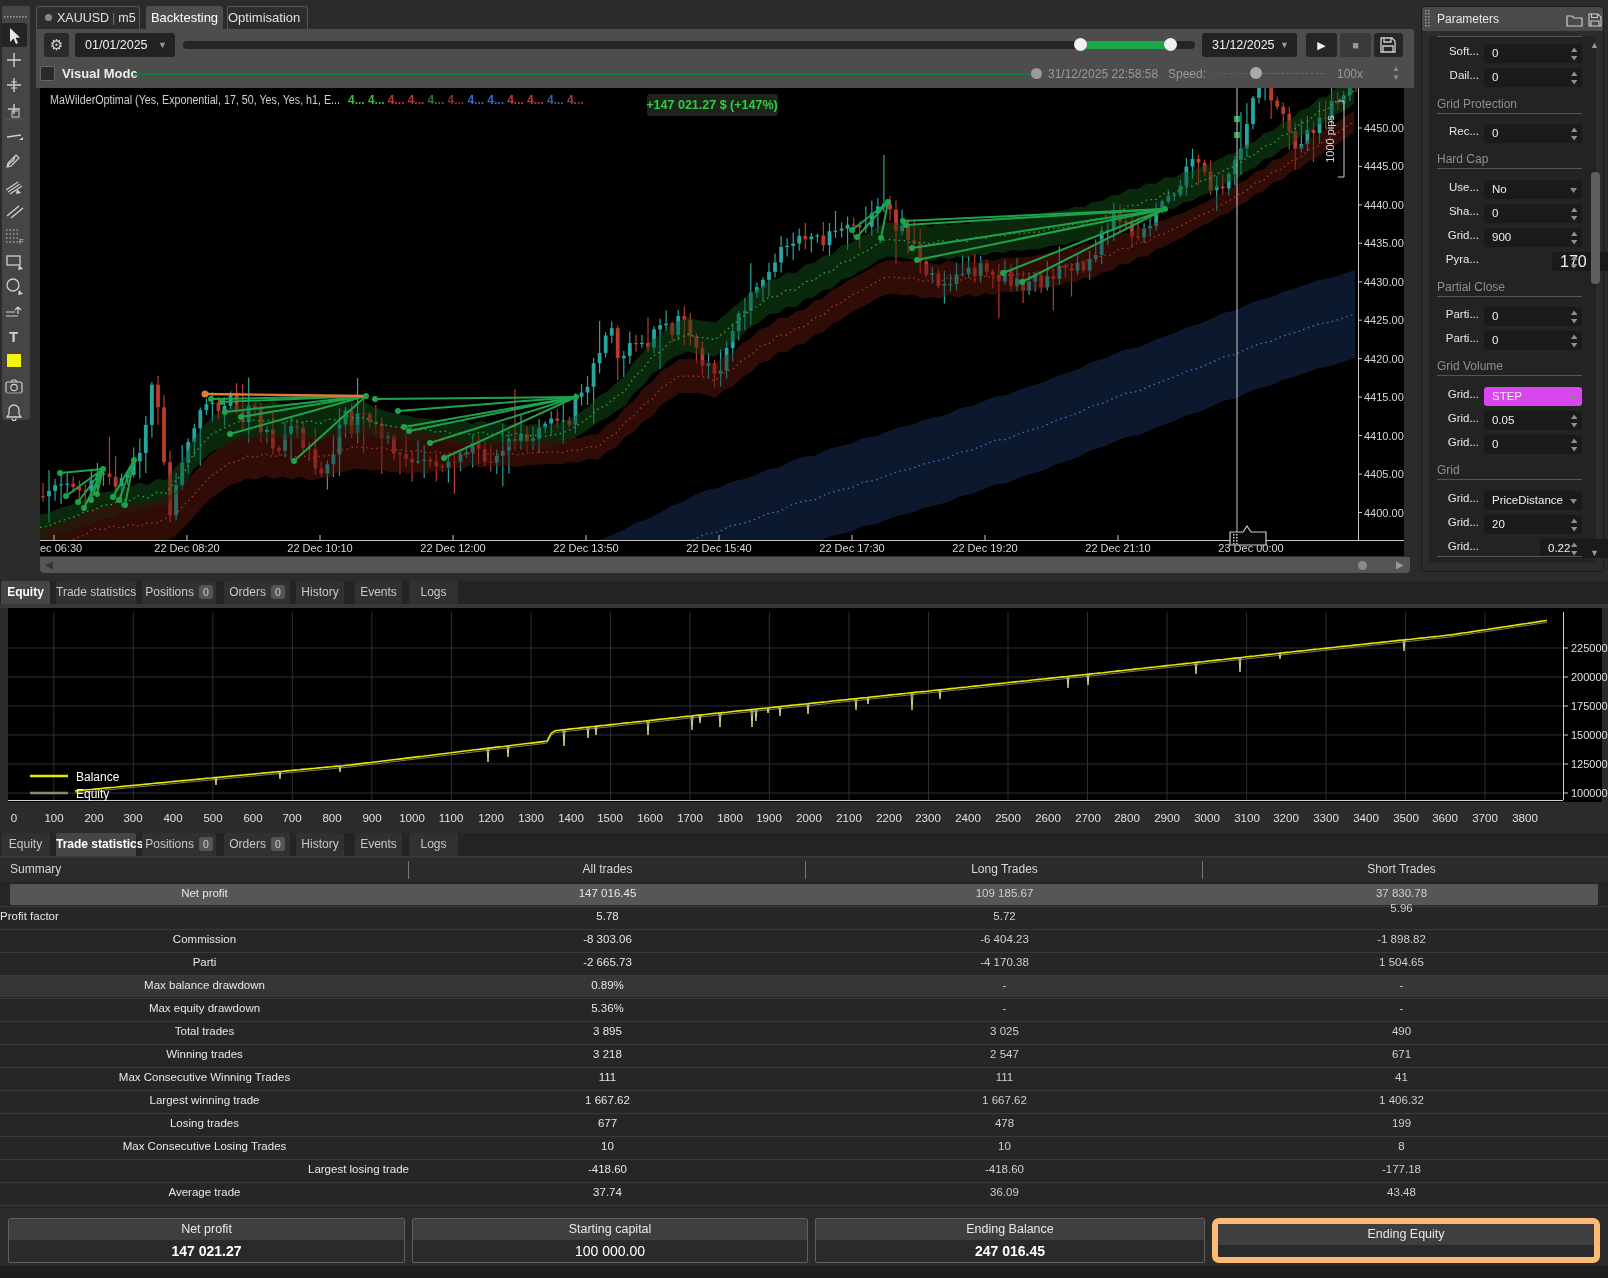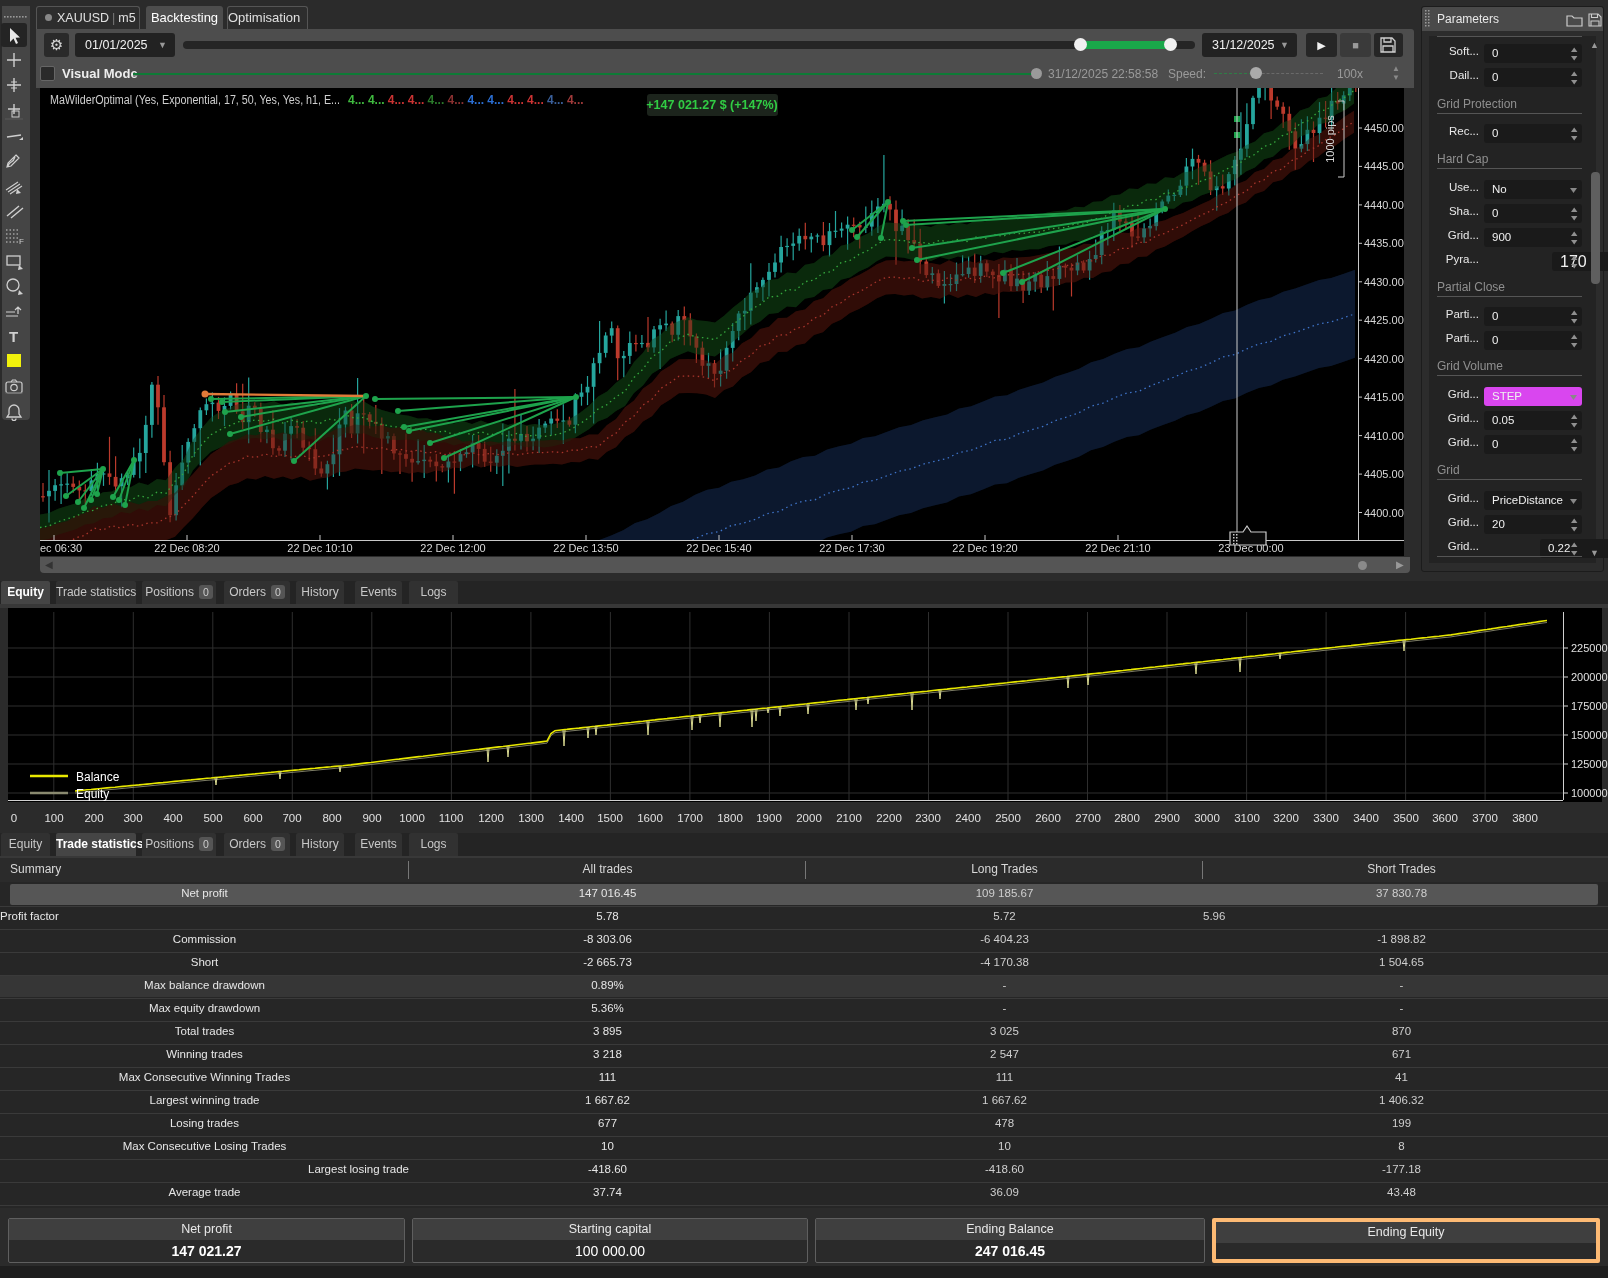--- a/index.html
+++ b/index.html
@@ -968,47 +968,47 @@
     </div>
     <div style="position:absolute;left:10px;top:26px;width:1588px;height:21px;background:#565656;border-radius:2px"></div>
     <div style="position:absolute;left:0;top:29px;width:409px;text-align:center;font-size:11.5px">Net profit</div>
     <div style="position:absolute;left:409px;top:29px;width:397px;text-align:center;font-size:11.5px">147 016.45</div>
     <div style="position:absolute;left:806px;top:29px;width:397px;text-align:center;font-size:11.5px;color:#cfcfcf">109 185.67</div>
     <div style="position:absolute;left:1203px;top:29px;width:397px;text-align:center;font-size:11.5px;color:#cfcfcf">37 830.78</div>
     <div style="position:absolute;left:0;top:48px;width:1608px;height:1px;background:#3a3a3a"></div>
     <div style="position:absolute;left:0;top:52px;width:409px;text-align:left;font-size:11.5px">Profit factor</div>
     <div style="position:absolute;left:409px;top:52px;width:397px;text-align:center;font-size:11.5px">5.78</div>
     <div style="position:absolute;left:806px;top:52px;width:397px;text-align:center;font-size:11.5px;color:#cfcfcf">5.72</div>
-    <div style="position:absolute;left:1203px;top:52px;width:397px;text-align:left;font-size:11.5px;color:#cfcfcf">5.96</div>
+    <div style="position:absolute;left:1203px;top:44px;width:397px;text-align:center;font-size:11.5px;color:#cfcfcf">5.96</div>
     <div style="position:absolute;left:0;top:71px;width:1608px;height:1px;background:#3a3a3a"></div>
     <div style="position:absolute;left:0;top:75px;width:409px;text-align:center;font-size:11.5px">Commission</div>
     <div style="position:absolute;left:409px;top:75px;width:397px;text-align:center;font-size:11.5px">-8 303.06</div>
     <div style="position:absolute;left:806px;top:75px;width:397px;text-align:center;font-size:11.5px;color:#cfcfcf">-6 404.23</div>
     <div style="position:absolute;left:1203px;top:75px;width:397px;text-align:center;font-size:11.5px;color:#cfcfcf">-1 898.82</div>
     <div style="position:absolute;left:0;top:94px;width:1608px;height:1px;background:#3a3a3a"></div>
-    <div style="position:absolute;left:0;top:98px;width:409px;text-align:center;font-size:11.5px">Short</div>
+    <div style="position:absolute;left:0;top:98px;width:409px;text-align:center;font-size:11.5px">Parti</div>
     <div style="position:absolute;left:409px;top:98px;width:397px;text-align:center;font-size:11.5px">-2 665.73</div>
     <div style="position:absolute;left:806px;top:98px;width:397px;text-align:center;font-size:11.5px;color:#cfcfcf">-4 170.38</div>
     <div style="position:absolute;left:1203px;top:98px;width:397px;text-align:center;font-size:11.5px;color:#cfcfcf">1 504.65</div>
     <div style="position:absolute;left:0;top:117px;width:1608px;height:1px;background:#3a3a3a"></div>
     <div style="position:absolute;left:0px;top:118px;width:1608px;height:21px;background:#363636"></div>
     <div style="position:absolute;left:0;top:121px;width:409px;text-align:center;font-size:11.5px">Max balance drawdown</div>
     <div style="position:absolute;left:409px;top:121px;width:397px;text-align:center;font-size:11.5px">0.89%</div>
     <div style="position:absolute;left:806px;top:121px;width:397px;text-align:center;font-size:11.5px;color:#cfcfcf">-</div>
     <div style="position:absolute;left:1203px;top:121px;width:397px;text-align:center;font-size:11.5px;color:#cfcfcf">-</div>
     <div style="position:absolute;left:0;top:140px;width:1608px;height:1px;background:#3a3a3a"></div>
     <div style="position:absolute;left:0;top:144px;width:409px;text-align:center;font-size:11.5px">Max equity drawdown</div>
     <div style="position:absolute;left:409px;top:144px;width:397px;text-align:center;font-size:11.5px">5.36%</div>
     <div style="position:absolute;left:806px;top:144px;width:397px;text-align:center;font-size:11.5px;color:#cfcfcf">-</div>
     <div style="position:absolute;left:1203px;top:144px;width:397px;text-align:center;font-size:11.5px;color:#cfcfcf">-</div>
     <div style="position:absolute;left:0;top:163px;width:1608px;height:1px;background:#3a3a3a"></div>
     <div style="position:absolute;left:0;top:167px;width:409px;text-align:center;font-size:11.5px">Total trades</div>
     <div style="position:absolute;left:409px;top:167px;width:397px;text-align:center;font-size:11.5px">3 895</div>
     <div style="position:absolute;left:806px;top:167px;width:397px;text-align:center;font-size:11.5px;color:#cfcfcf">3 025</div>
-    <div style="position:absolute;left:1203px;top:167px;width:397px;text-align:center;font-size:11.5px;color:#cfcfcf">870</div>
+    <div style="position:absolute;left:1203px;top:167px;width:397px;text-align:center;font-size:11.5px;color:#cfcfcf">490</div>
     <div style="position:absolute;left:0;top:186px;width:1608px;height:1px;background:#3a3a3a"></div>
     <div style="position:absolute;left:0;top:190px;width:409px;text-align:center;font-size:11.5px">Winning trades</div>
     <div style="position:absolute;left:409px;top:190px;width:397px;text-align:center;font-size:11.5px">3 218</div>
     <div style="position:absolute;left:806px;top:190px;width:397px;text-align:center;font-size:11.5px;color:#cfcfcf">2 547</div>
     <div style="position:absolute;left:1203px;top:190px;width:397px;text-align:center;font-size:11.5px;color:#cfcfcf">671</div>
     <div style="position:absolute;left:0;top:209px;width:1608px;height:1px;background:#3a3a3a"></div>
     <div style="position:absolute;left:0;top:213px;width:409px;text-align:center;font-size:11.5px">Max Consecutive Winning Trades</div>
     <div style="position:absolute;left:409px;top:213px;width:397px;text-align:center;font-size:11.5px">111</div>
     <div style="position:absolute;left:806px;top:213px;width:397px;text-align:center;font-size:11.5px;color:#cfcfcf">111</div>
     <div style="position:absolute;left:1203px;top:213px;width:397px;text-align:center;font-size:11.5px;color:#cfcfcf">41</div>
@@ -1044,15 +1044,15 @@
     <div style="height:23px;color:#ffffff;font-size:14px;font-weight:bold;text-align:center;line-height:23px">147 021.27</div>
   </div>
 <div style="position:absolute;left:412px;top:1218px;width:396px;height:45px;border:1px solid #5f5f5f;border-radius:2px;box-sizing:border-box;background:#2a2a2a">
     <div style="height:21px;background:#3f3f3f;color:#e8e8e8;font-size:12.5px;text-align:center;line-height:21px">Starting capital</div>
     <div style="height:23px;color:#ffffff;font-size:14px;font-weight:normal;text-align:center;line-height:23px">100 000.00</div>
   </div>
 <div style="position:absolute;left:815px;top:1218px;width:390px;height:45px;border:1px solid #5f5f5f;border-radius:2px;box-sizing:border-box;background:#2a2a2a">
     <div style="height:21px;background:#3f3f3f;color:#e8e8e8;font-size:12.5px;text-align:center;line-height:21px">Ending Balance</div>
     <div style="height:23px;color:#ffffff;font-size:14px;font-weight:bold;text-align:center;line-height:23px">247 016.45</div>
   </div>
-<div style="position:absolute;left:1212px;top:1218px;width:388px;height:45px;border:4px solid #fdba74;border-radius:2px;box-sizing:border-box;background:#2a2a2a">
+<div style="position:absolute;left:1212px;top:1218px;width:388px;height:45px;border:6px solid #fdba74;border-radius:7px;box-sizing:border-box;background:#2a2a2a">
     <div style="height:21px;background:#3f3f3f;color:#e8e8e8;font-size:12.5px;text-align:center;line-height:21px">Ending Equity</div>
   </div>
 <div class="abs" style="left:0;top:1266px;width:1608px;height:12px;background:#1e1e1e"></div>
 </body></html>

